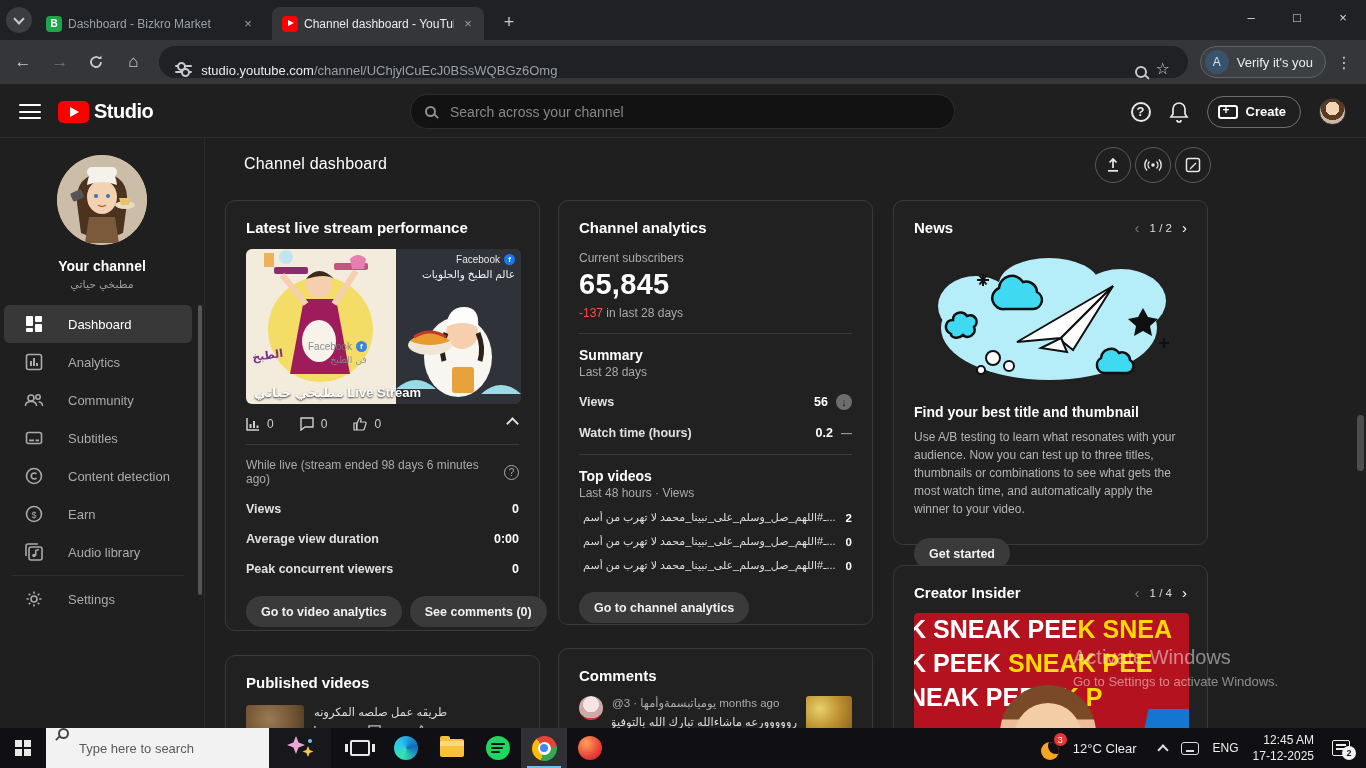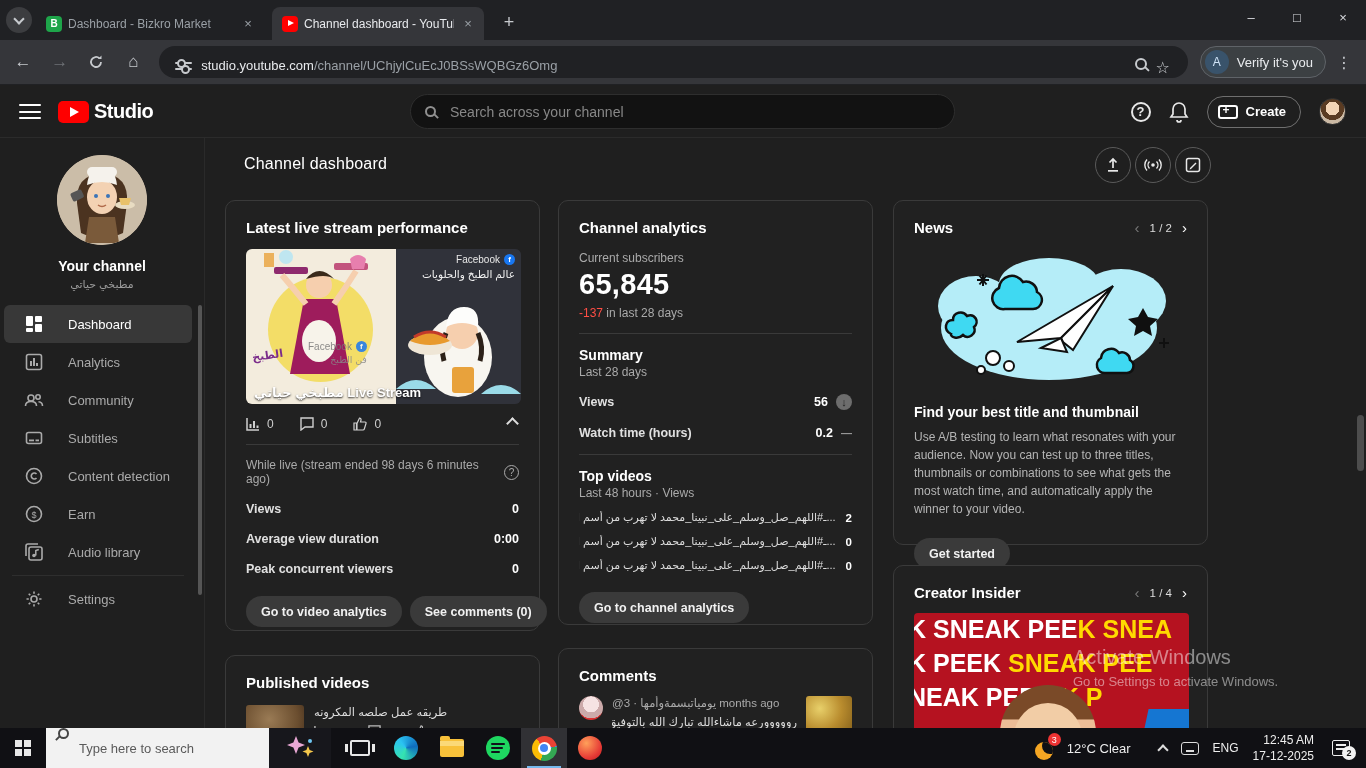--- a/index.html
+++ b/index.html
@@ -19,21 +19,21 @@
   .fav.yt { background:#f00; position:relative; border-radius:4px; }
   .fav.yt::after { content:""; position:absolute; left:6px; top:4.5px; border-left:6px solid #fff; border-top:3.5px solid transparent; border-bottom:3.5px solid transparent; }
   .tclose { width:16px; height:16px; border-radius:50%; color:#9aa0a6; font-size:13px; display:flex; align-items:center; justify-content:center; }
   .newtab { position:absolute; left:496px; top:9px; width:26px; height:26px; color:#c7cace; font-size:18px; display:flex; align-items:center; justify-content:center; }
   .winctl { position:absolute; right:0; top:0; height:34px; display:flex; }
   .winctl span { width:46px; height:34px; display:flex; align-items:center; justify-content:center; color:#dadce0; font-size:13px; }
 
   .toolbar { position:absolute; top:40px; left:0; width:1366px; height:45px; background:#35363a; border-bottom:1px solid #202124; display:flex; align-items:center; }
   .navbtn { width:28px; height:28px; margin-left:9px; display:flex; align-items:center; justify-content:center; color:#c7cace; font-size:17px; border-radius:50%; }
   .navbtn.dim { color:#6e7175; }
-  .urlpill { margin-left:12px; width:1036px; height:32px; background:#202124; border-radius:16px; display:flex; align-items:flex-start; padding:12px 10px; }
+  .urlpill { margin-left:12px; width:1036px; height:32px; background:#202124; border-radius:16px; display:flex; align-items:flex-end; padding:0 10px; }
   .siteinfo { width:17px; height:17px; margin:0 9px 0 6px; position:relative; }
   .siteinfo i { position:absolute; left:0; right:0; height:2px; background:#c7cace; border-radius:2px; }
   .siteinfo i.t { top:4px; } .siteinfo i.b { top:10px; }
   .siteinfo i.t::after, .siteinfo i.b::after { content:""; position:absolute; width:5px; height:5px; border-radius:50%; background:#202124; border:2px solid #c7cace; top:-3px; }
   .siteinfo i.t::after { left:2px; } .siteinfo i.b::after { right:2px; }
   .url { font-size:13px; color:#9aa0a6; white-space:nowrap; overflow:hidden; flex:1; }
   .url b { color:#e8eaed; font-weight:normal; }
   .mag { width:12px; height:12px; border:2px solid #c7cace; border-radius:50%; position:relative; flex:0 0 auto; }
   .mag::after { content:""; position:absolute; width:6px; height:2px; background:#c7cace; transform:rotate(45deg); right:-5px; bottom:-2px; border-radius:1px; }
   .pillicon { margin:0 8px; color:#c7cace; font-size:16px; }
@@ -198,21 +198,21 @@
   .spotico i:nth-child(1){ top:7px; width:14px; } .spotico i:nth-child(2){ top:11px; width:12px; } .spotico i:nth-child(3){ top:15px; width:9px; }
   .chromeico { width:25px; height:25px; background:conic-gradient(from -40deg,#ea4335 0 33%,#4285f4 33% 34%,#34a853 34% 66%,#fbbc05 66% 100%); position:relative; }
   .chromeico::before { content:""; position:absolute; inset:6px; background:#fff; border-radius:50%; }
   .chromeico::after { content:""; position:absolute; inset:8.5px; background:#4285f4; border-radius:50%; }
   .appico { width:24px; height:24px; background:radial-gradient(circle at 35% 30%,#ffa05a,#e53935 65%,#b71c1c); }
   .tray { position:absolute; right:0; top:0; height:40px; display:flex; align-items:center; color:#eee; }
   .wbadge { position:relative; width:24px; height:24px; margin-right:8px; }
   .moon { width:18px; height:18px; border-radius:50%; background:#f5a623; position:absolute; left:0; bottom:0; overflow:hidden; }
   .moon::after { content:""; position:absolute; left:7px; top:-4px; width:16px; height:16px; border-radius:50%; background:#101014; }
   .nbadge { position:absolute; right:-2px; top:-3px; min-width:13px; height:13px; border-radius:7px; background:#e33; color:#fff; font-size:9px; display:flex; align-items:center; justify-content:center; padding:0 2px; }
-  .wtxt { font-size:13px; margin-right:24px; white-space:nowrap; }
+  .wtxt { font-size:13px; margin-right:18px; white-space:nowrap; }
   .trayup { width:8px; height:8px; border-left:2px solid #ddd; border-top:2px solid #ddd; transform:rotate(45deg); margin:3px 14px 0 4px; }
   .kbico { width:18px; height:13px; border:1.5px solid #ddd; border-radius:3px; position:relative; margin-right:14px; }
   .kbico::after { content:""; position:absolute; left:4px; bottom:2px; right:4px; height:1.5px; background:#ddd; }
   .lang { font-size:12px; margin-right:14px; }
   .clock { text-align:right; font-size:12px; line-height:1.35; margin-right:14px; }
   .acico { width:18px; height:16px; border:1.5px solid #eee; border-radius:2px; position:relative; margin:0 16px 0 4px; }
   .acico i { position:absolute; left:3px; right:3px; height:1.5px; background:#eee; }
   .acico i:nth-child(1){ top:3px; } .acico i:nth-child(2){ top:7px; }
   .acbadge { position:absolute; right:-7px; bottom:-5px; width:14px; height:14px; border-radius:50%; background:#f2f2f2; color:#111; font-size:9px; font-weight:bold; display:flex; align-items:center; justify-content:center; }
 </style>

